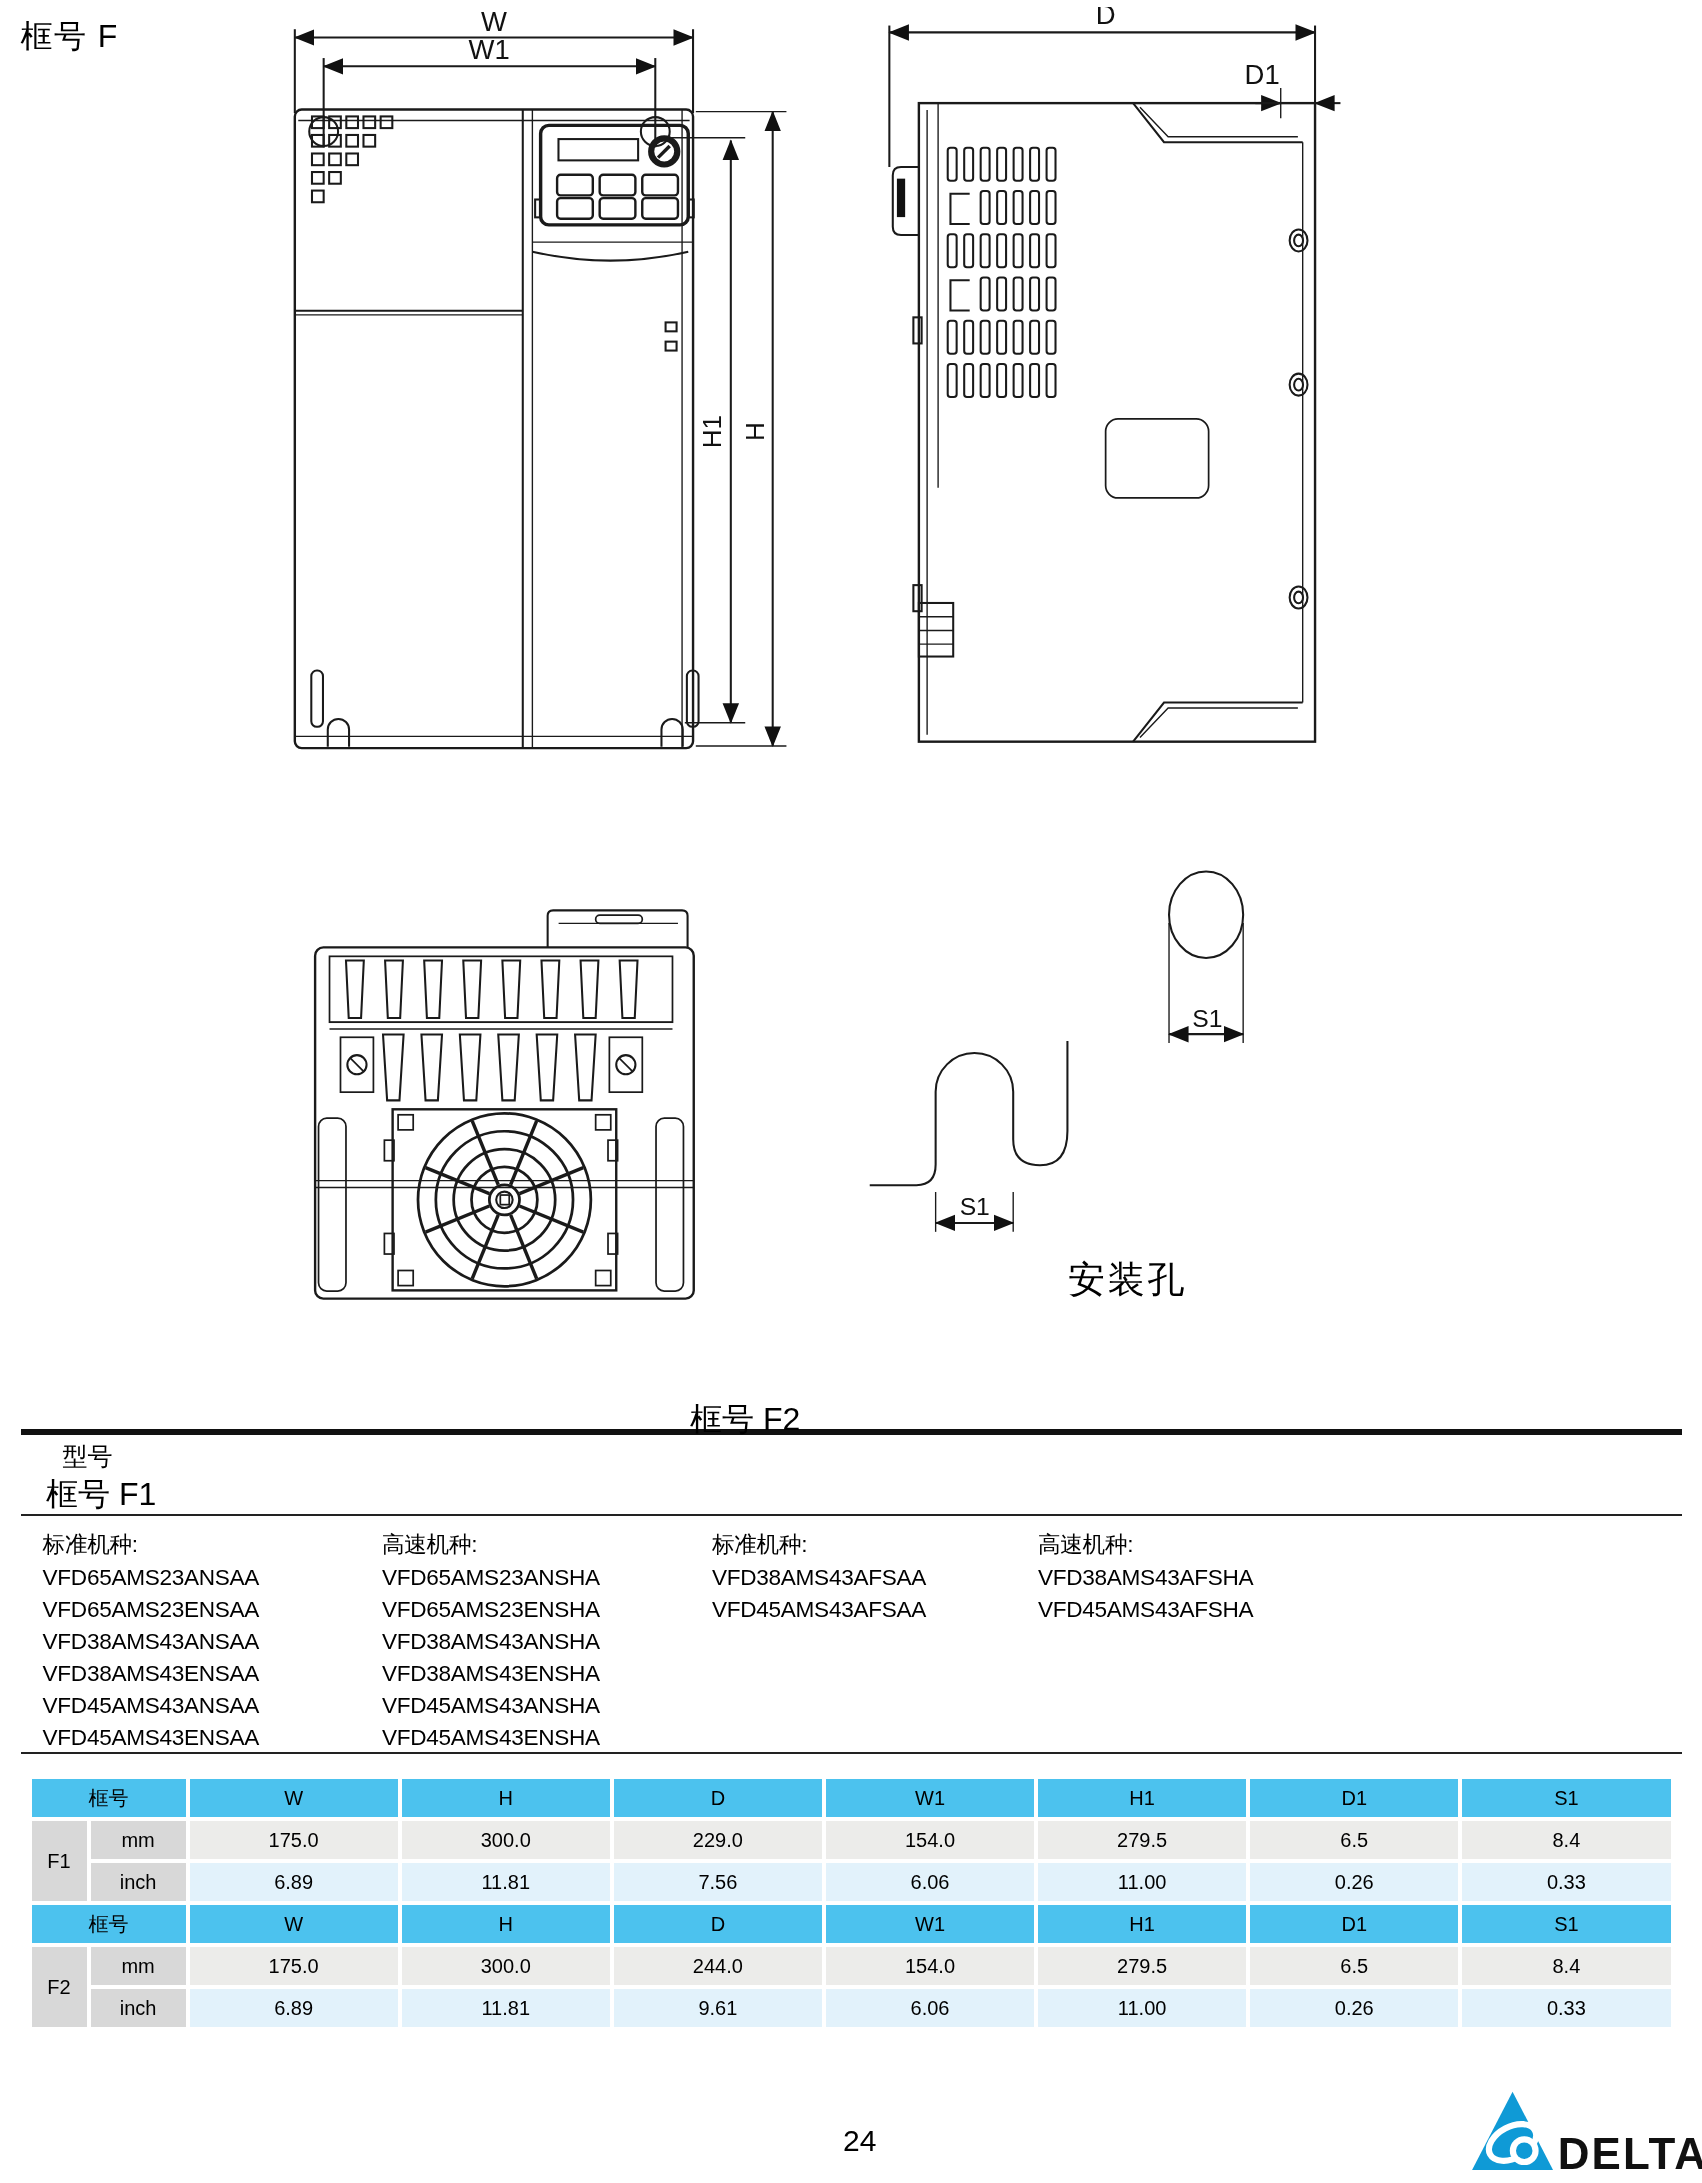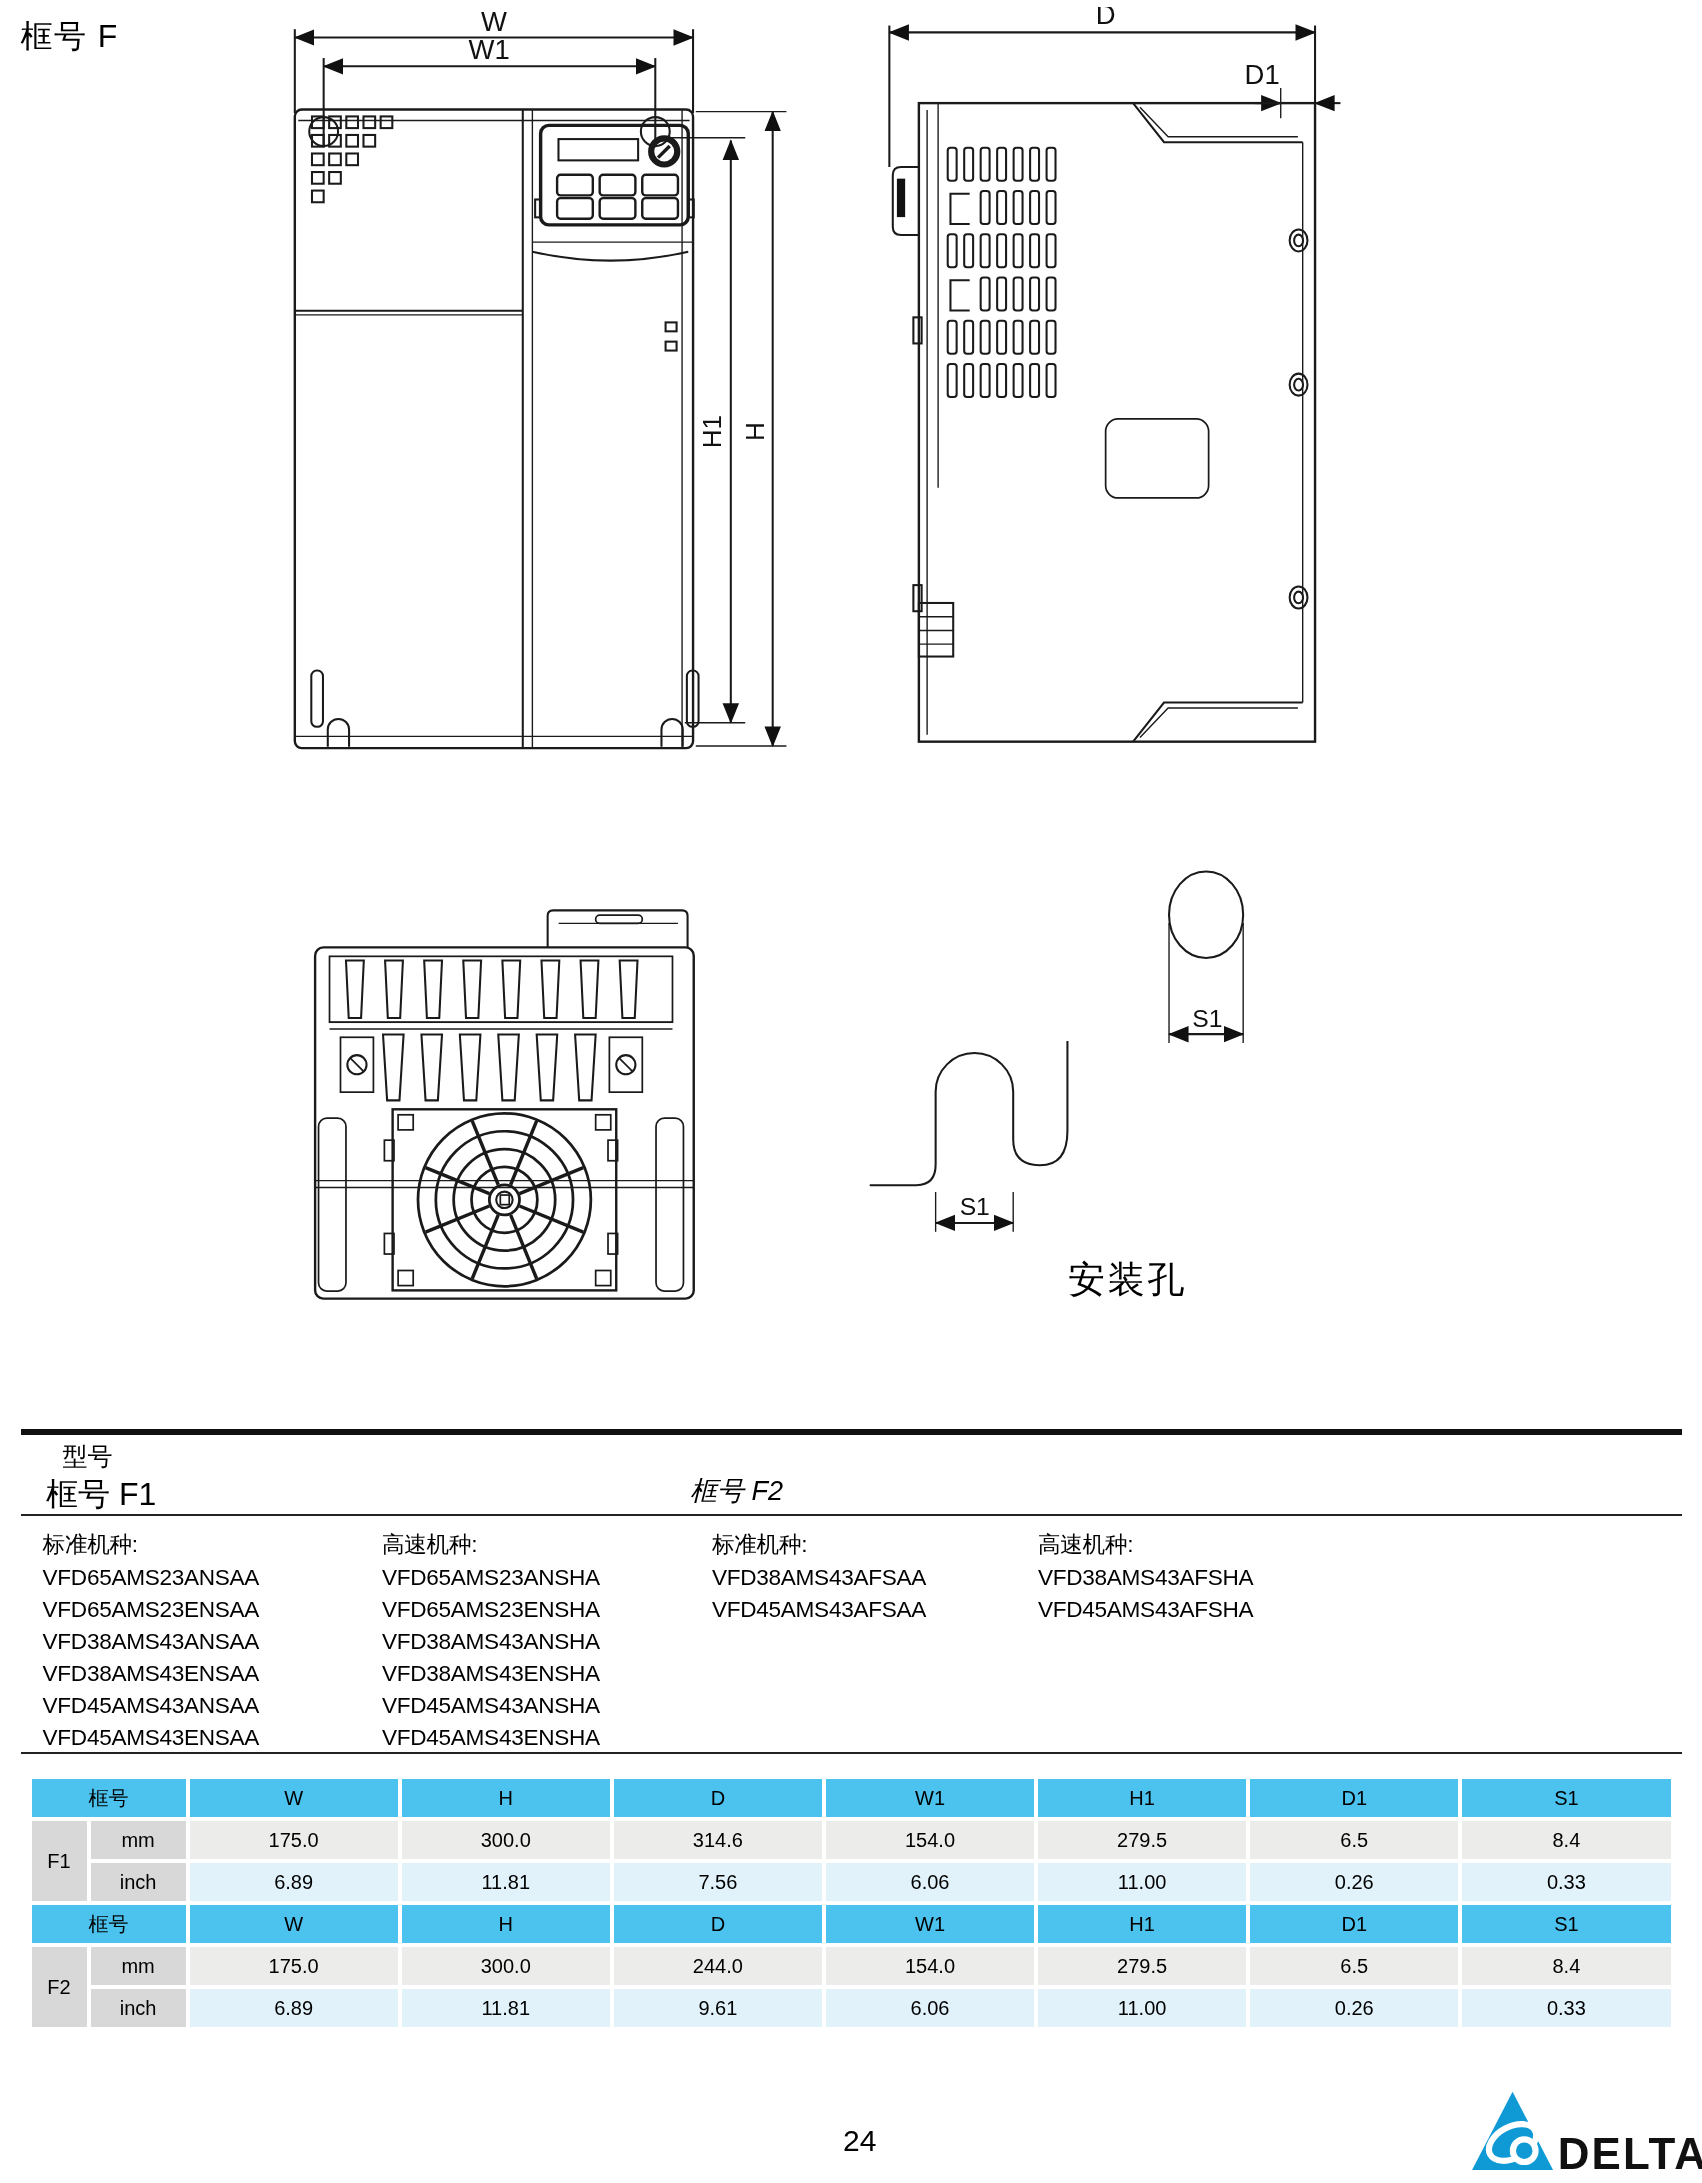--- a/index.html
+++ b/index.html
@@ -6,21 +6,21 @@
   .page{position:relative;width:1702px;height:2183px;background:#fff;overflow:hidden;
         font-family:"Liberation Sans",sans-serif;color:#000;padding-left:24px;}
   .abs{position:absolute;}
   .title{left:20.6px;top:15px;font-size:32px;letter-spacing:1.4px;}
   .caption{left:1068px;top:1255px;font-size:37px;letter-spacing:2.7px;}
   .rule-thick{left:20.6px;top:1429px;width:1661px;height:5.5px;background:#111;}
   .rule-thin1{left:20.6px;top:1514px;width:1661px;height:2.1px;background:#222;}
   .rule-thin2{left:20.6px;top:1752px;width:1661px;height:2.1px;background:#222;}
   .sec-title{left:20.6px;top:1440px;font-size:25px;margin-left:42px;}
   .frame-f1{left:38px;top:1473px;font-size:32px;margin-left:8px;}
-  .frame-f2{left:690px;top:1473px;font-size:27px;font-style:italic;}
+  .frame-f2{left:690px;top:1398px;font-size:32px;}
   .model-col{top:1529px;width:323px;font-size:22.6px;line-height:32px;letter-spacing:-0.3px;margin-left:22px;}
   .model-col .hd{margin-bottom:1.4px;}
   .mc1{left:20.6px;} .mc2{left:360px;} .mc3{left:690px;} .mc4{left:1016px;}
   table.dims{left:27.5px;top:1775px;border-collapse:separate;border-spacing:4.1px;
              table-layout:fixed;width:1647px;font-size:20px;text-align:center;}
   table.dims td{height:38px;padding:0;overflow:hidden;}
   td.hblue{background:var(--header_blue);}
   td.glab{background:var(--label_gray);}
   td.rmm{background:var(--row_gray);}
   td.rin{background:var(--row_blue);}
@@ -365,21 +365,21 @@
       <td class="hblue">W1</td>
       <td class="hblue">H1</td>
       <td class="hblue">D1</td>
       <td class="hblue">S1</td>
     </tr>
     <tr>
       <td class="glab" rowspan="2">F1</td>
       <td class="glab">mm</td>
       <td class="rmm">175.0</td>
       <td class="rmm">300.0</td>
-      <td class="rmm">314.6</td>
+      <td class="rmm">229.0</td>
       <td class="rmm">154.0</td>
       <td class="rmm">279.5</td>
       <td class="rmm">6.5</td>
       <td class="rmm">8.4</td>
     </tr>
     <tr>
       <td class="glab">inch</td>
       <td class="rin">6.89</td>
       <td class="rin">11.81</td>
       <td class="rin">7.56</td>

